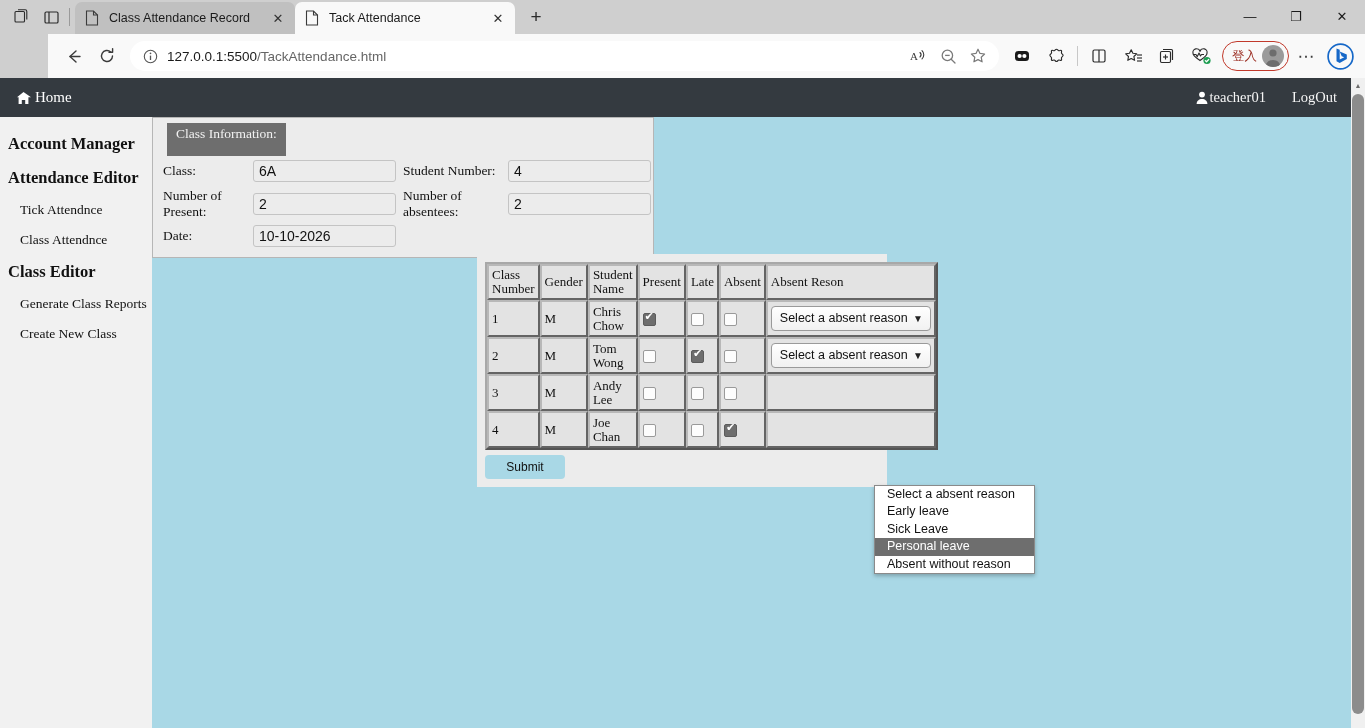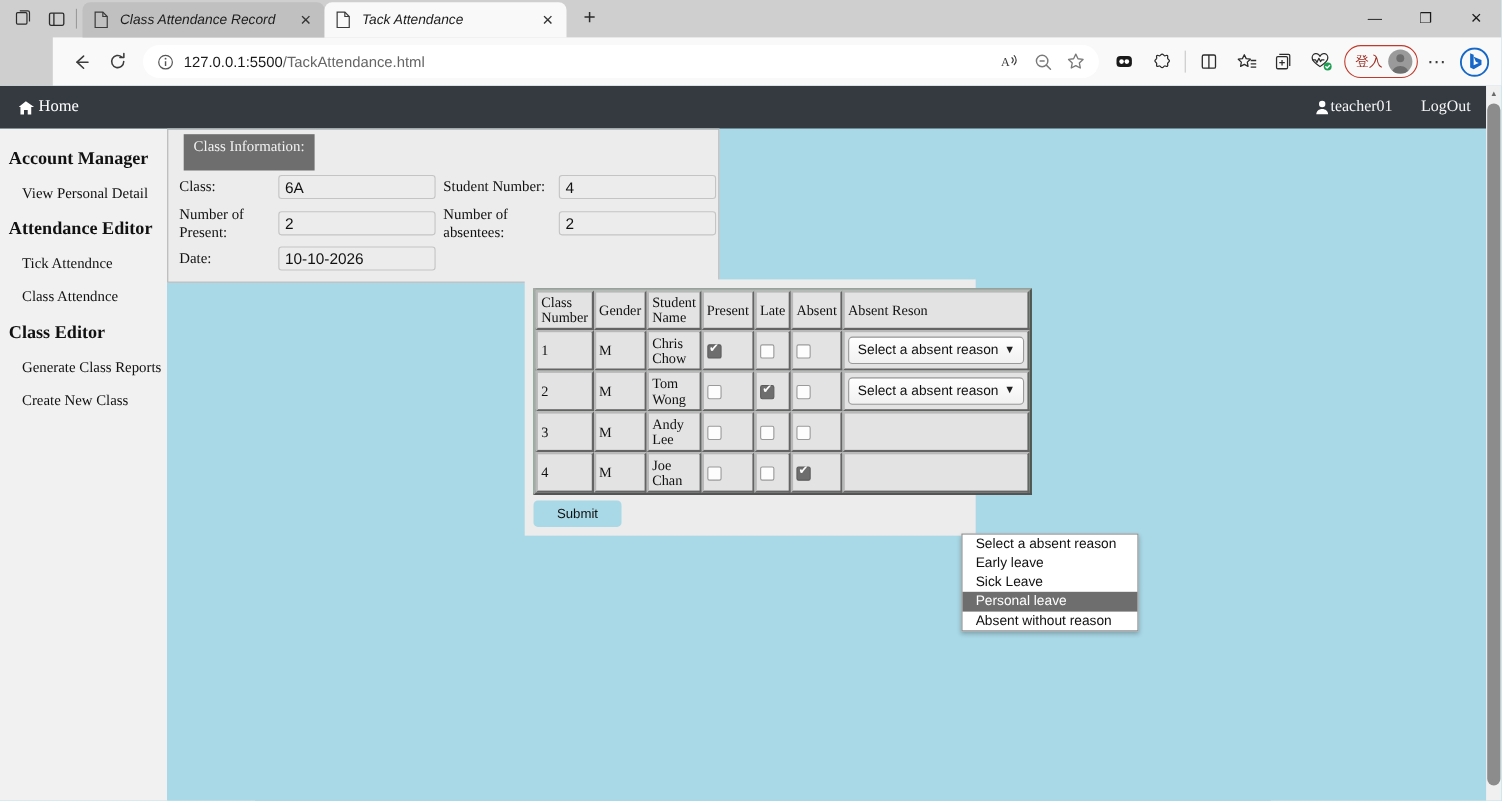--- a/index.html
+++ b/index.html
@@ -33,21 +33,20 @@
     border-radius: 7px 7px 0 0;
     font-size: 12.5px; color: #1b1b1b;
     position: relative;
   }
   .tab.inactive { background: #c0c0c0; }
   .tab.active { background: #f9f9f9; }
   .tab-fav { width: 16px; height: 16px; flex: 0 0 16px; }
   .tab-title {
     flex: 1 1 auto; white-space: nowrap; overflow: hidden;
     text-overflow: ellipsis;
-    font-style: italic;
   }
   .tab-close {
     width: 18px; height: 18px; flex: 0 0 18px;
     display: flex; align-items: center; justify-content: center;
     font-size: 13px; color: #333;
   }
   .newtab {
     width: 30px; height: 28px; margin: 0 0 3px 6px;
     display: flex; align-items: center; justify-content: center;
     font-size: 19px; color: #2b2b2b; font-weight: 300;
@@ -171,21 +170,21 @@
   .info-grid .w-wide { width: 143px; }
 
   
   .table-panel {
     position: absolute; left: 325px; top: 137px;
     width: 410px; background: #ececec;
     padding: 8px 8px 8px 8px;
   }
   table.att {
     border-collapse: separate; border-spacing: 0;
-    background: #15803d;
+    background: #f9a8d4;
     border: 2px outset #a8a8a8;
     font-family: "Liberation Serif", serif;
     font-size: 13px; color: #111;
     width: 100%;
   }
   table.att td, table.att th {
     border: 2px outset #b8b8b8;
     background: #e3e3e3;
     padding: 2px 3px;
     text-align: left; font-weight: normal;
@@ -450,21 +449,20 @@
         <span>teacher01</span>
       </span>
       <span>LogOut</span>
     </div>
   </div>
 
   <div class="body-row">
 
     <div class="sidebar">
       <div class="side-head">Account Manager</div>
-      <div class="side-link">View Personal Detail</div>
 
       <div class="side-head">Attendance Editor</div>
       <div class="side-link">Tick Attendnce</div>
       <div class="side-link">Class Attendnce</div>
 
       <div class="side-head">Class Editor</div>
       <div class="side-link">Generate Class Reports</div>
       <div class="side-link">Create New Class</div>
     </div>
 

